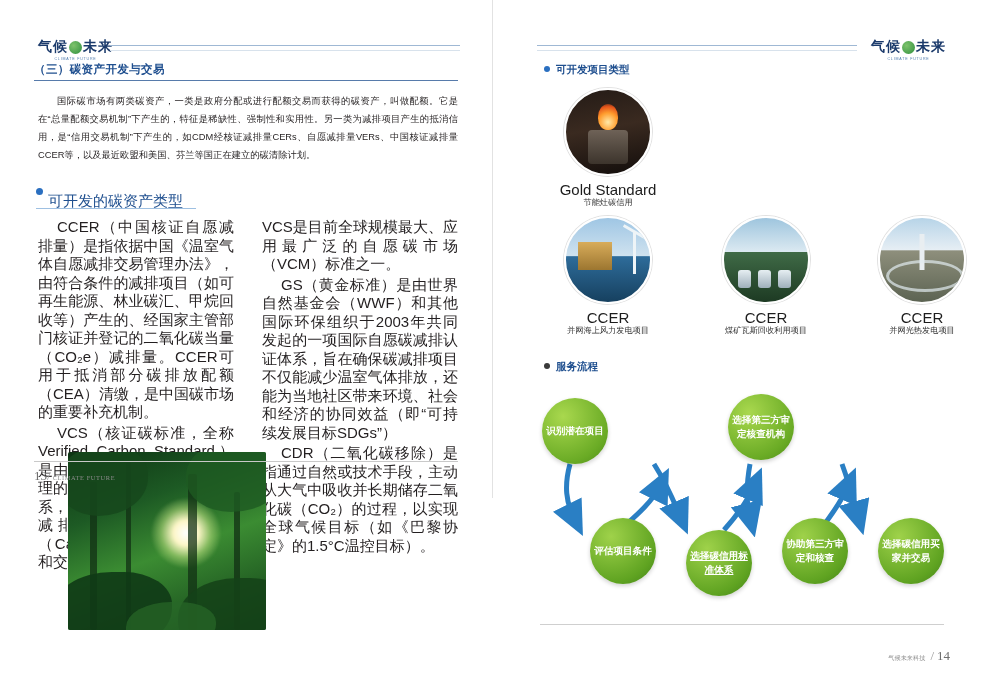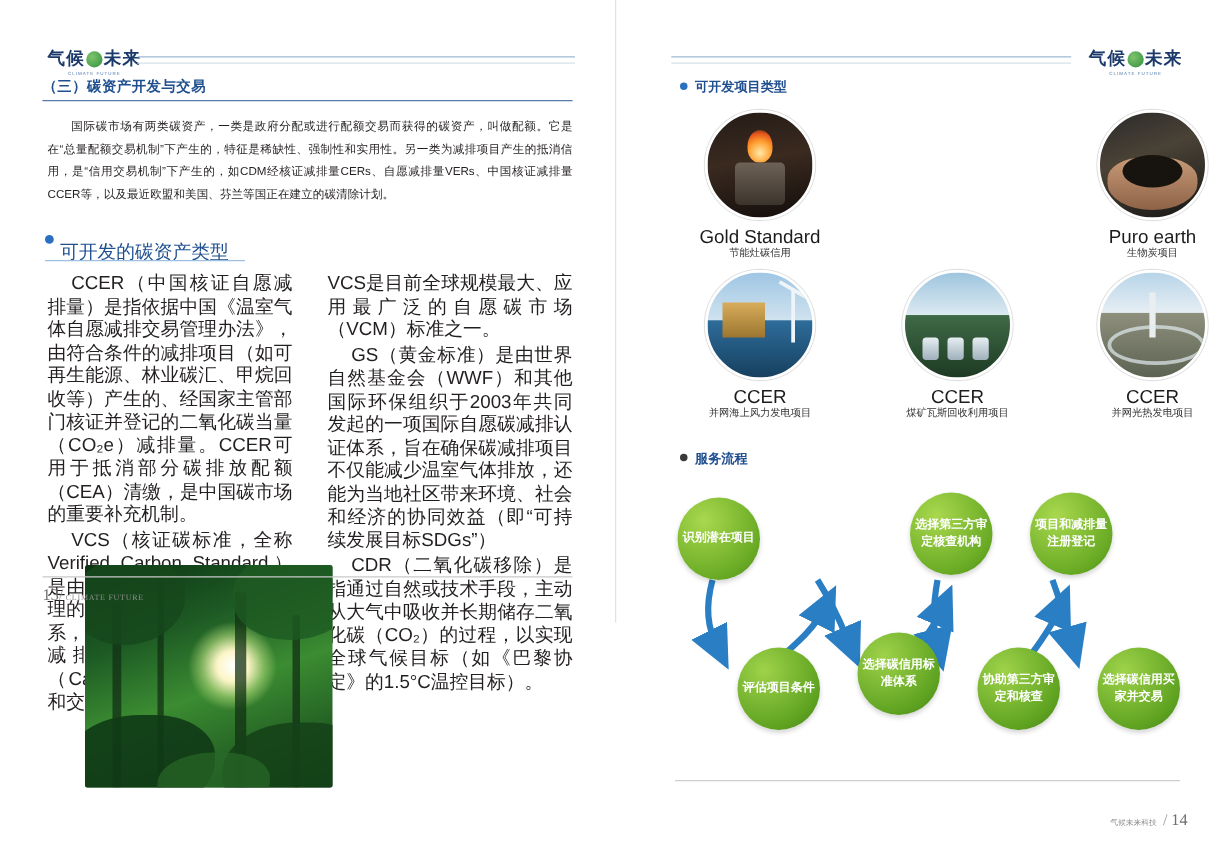--- a/index.html
+++ b/index.html
@@ -223,28 +223,20 @@
   <div class="card" style="left:552px;top:88px;">
     <div class="thumb t-gold">
       <div class="flame"></div>
       <div class="pot"></div>
     </div>
     <div class="cap1">Gold Standard</div>
     <div class="cap2">节能灶碳信用</div>
   </div>
 
 
-  <div class="card" style="left:866px;top:88px;">
-    <div class="thumb t-puro">
-      <div class="hand"></div>
-      <div class="char"></div>
-    </div>
-    <div class="cap1">Puro earth</div>
-    <div class="cap2">生物炭项目</div>
-  </div>
 
   <div class="card" style="left:552px;top:216px;">
     <div class="thumb t-sea">
       <div class="rig"></div>
       <div class="blade"></div>
       <div class="turb"></div>
     </div>
     <div class="cap1">CCER</div>
     <div class="cap2">并网海上风力发电项目</div>
   </div>
@@ -282,24 +274,23 @@
       <path d="M126,74 C140,96 146,112 152,126" stroke="#2a7fc4" stroke-width="5" fill="none" marker-end="url(#ah)"></path>
       <path d="M222,74 C218,96 218,112 222,128" stroke="#2a7fc4" stroke-width="5" fill="none" marker-end="url(#ah)"></path>
       <path d="M314,74 C322,96 326,112 330,126" stroke="#2a7fc4" stroke-width="5" fill="none" marker-end="url(#ah)"></path>
       <path d="M92,140 C110,124 124,112 132,96" stroke="#2a7fc4" stroke-width="5" fill="none" marker-end="url(#ah)"></path>
       <path d="M196,140 C212,122 220,110 226,96" stroke="#2a7fc4" stroke-width="5" fill="none" marker-end="url(#ah)"></path>
       <path d="M292,140 C306,122 314,110 320,96" stroke="#2a7fc4" stroke-width="5" fill="none" marker-end="url(#ah)"></path>
     </svg>
 
     <div class="bubble g1" style="left:14px;top:8px;">识别潜在项目</div>
     <div class="bubble g1" style="left:200px;top:4px;">选择第三方审定核查机构</div>
-    <div class="bubble g1" style="left:296px;top:4px;">项目和减排量注册登记</div>
 
     <div class="bubble g2" style="left:62px;top:128px;">评估项目条件</div>
-    <div class="bubble g2" style="left:158px;top:116px;">选择碳信用标准体系</div>
+    <div class="bubble g2" style="left:158px;top:140px;text-decoration:underline;">选择碳信用标准体系</div>
     <div class="bubble g2" style="left:254px;top:128px;">协助第三方审定和核查</div>
     <div class="bubble g2" style="left:350px;top:128px;">选择碳信用买家并交易</div>
   </div>
 
   <div class="flow-rule"></div>
   <div class="r-pg">
     <span class="r-pg-label">气候未来科技</span><span class="slash">/</span><span>14</span>
   </div>
 
 </div>

